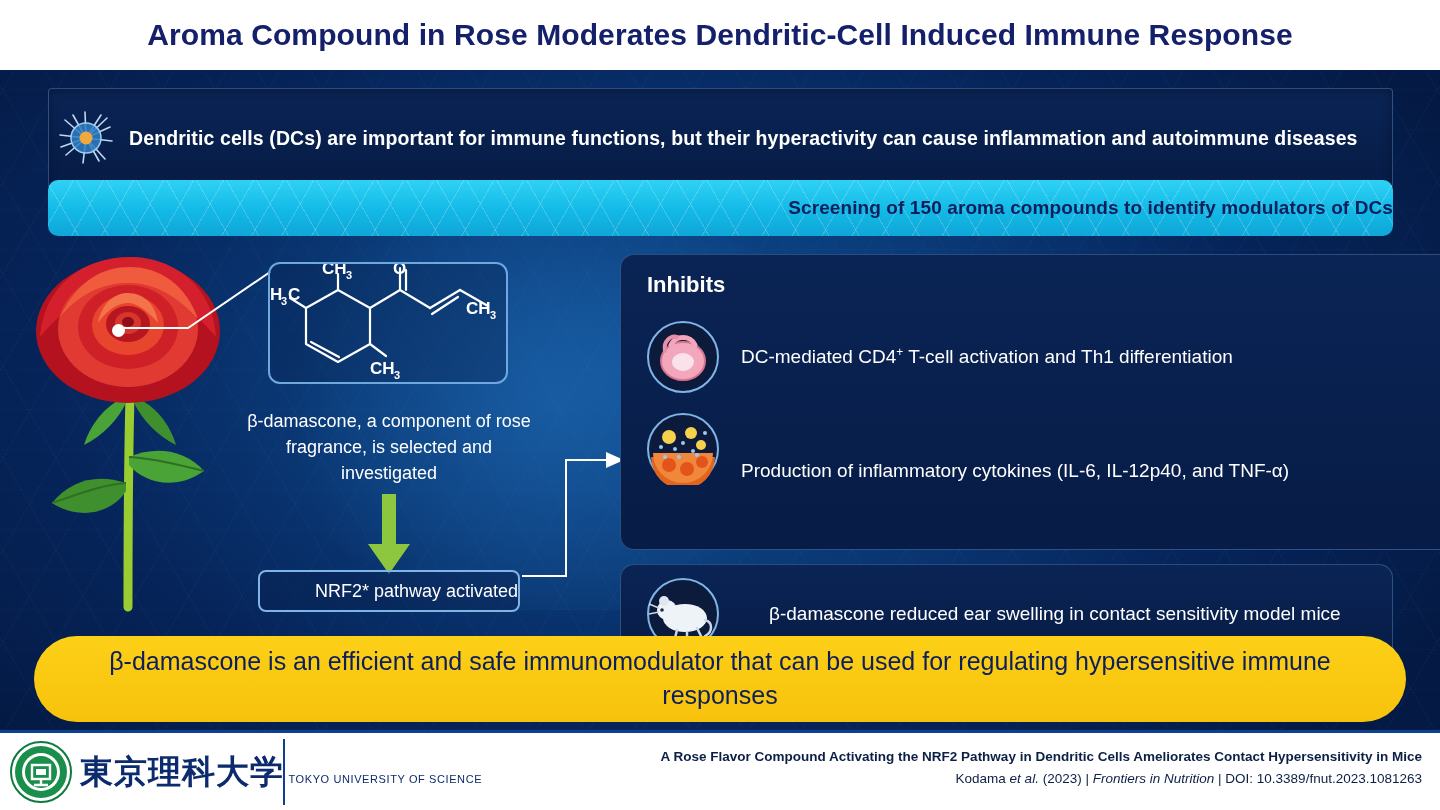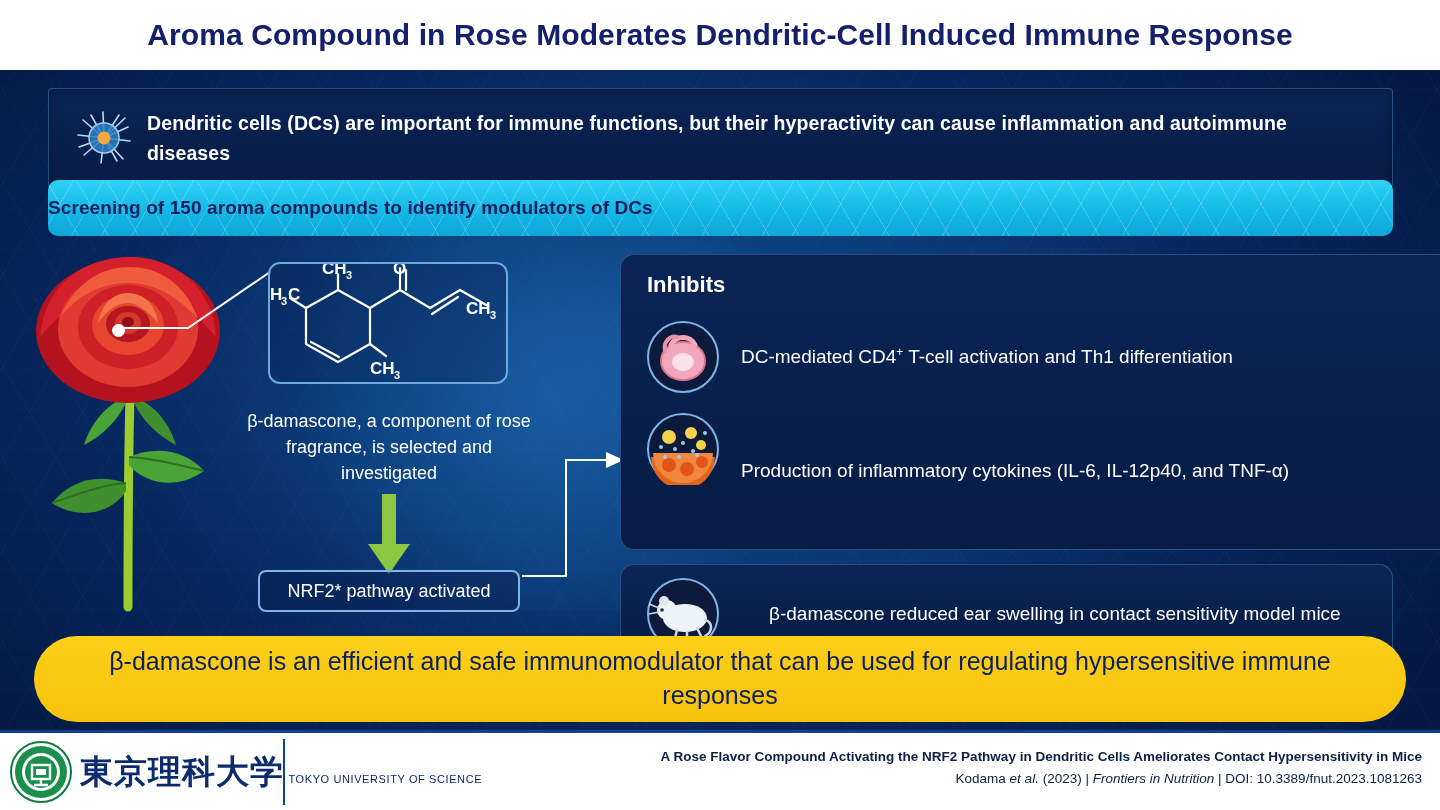--- a/index.html
+++ b/index.html
@@ -55,35 +55,35 @@
     pointer-events: none;
   }
 
   
   #banner-dc {
     position: absolute; left: 48px; top: 18px; width: 1345px; height: 100px;
     background: linear-gradient(180deg,#0a2455 0%, #071c46 100%);
     border: 1px solid rgba(110,170,230,0.35);
     border-radius: 4px;
     display: flex; align-items: center;
-    padding: 0 24px;
+    padding: 0 6px;
     box-shadow: 0 2px 10px rgba(0,0,0,0.3) inset;
   }
   #dc-icon { width: 62px; height: 62px; flex: 0 0 62px; margin-right: 12px; }
   #banner-dc-text {
     color: #ffffff; font-size: 19.5px; font-weight: bold; line-height: 1.55;
     letter-spacing: .1px;
   }
 
   
   #banner-screen {
     position: absolute; left: 48px; top: 110px; width: 1345px; height: 56px;
     background: linear-gradient(180deg,#2fd2f5 0%, #13b9e6 55%, #0fa6d8 100%);
     border-radius: 10px;
-    display: flex; align-items: center; justify-content: flex-start;
+    display: flex; align-items: center; justify-content: flex-end;
     overflow: hidden;
   }
   #banner-screen::before {
     content: ""; position: absolute; inset: 0;
     background-image:
       repeating-linear-gradient(60deg, rgba(255,255,255,0.35) 0 1px, transparent 1px 26px),
       repeating-linear-gradient(-60deg, rgba(255,255,255,0.35) 0 1px, transparent 1px 26px);
     opacity: .55;
   }
   #banner-screen-text {
@@ -111,21 +111,21 @@
     position: absolute; left: 244px; top: 338px; width: 290px;
     text-align: center; color: #ffffff; font-size: 18px; line-height: 1.45;
   }
 
   #green-arrow { position: absolute; left: 358px; top: 424px; width: 62px; height: 82px; }
 
   #nrf2-box {
     position: absolute; left: 258px; top: 500px; width: 262px; height: 42px;
     border: 2px solid #7fb5e6; border-radius: 8px;
     background: rgba(8,34,80,0.45);
-    display: flex; align-items: center; justify-content: center;
+    display: flex; align-items: center; justify-content: flex-end;
     color: #ffffff; font-size: 18px;
   }
 
   #connector-svg { position: absolute; left: 500px; top: 290px; width: 140px; height: 240px; }
 
   
   #inhibits-panel {
     position: absolute; left: 620px; top: 184px; width: 914px; height: 296px;
     background: linear-gradient(180deg,#0a2455 0%, #071c46 100%);
     border: 1px solid rgba(110,170,230,0.35);

